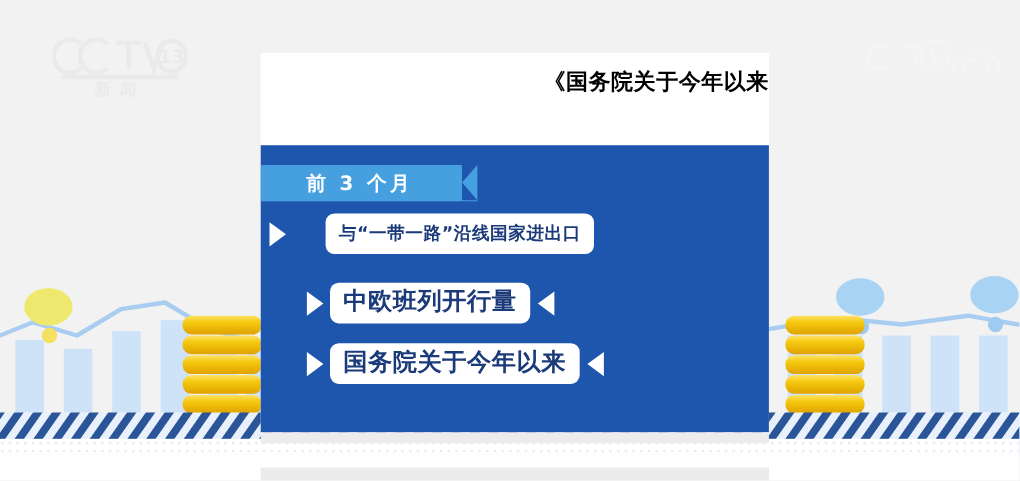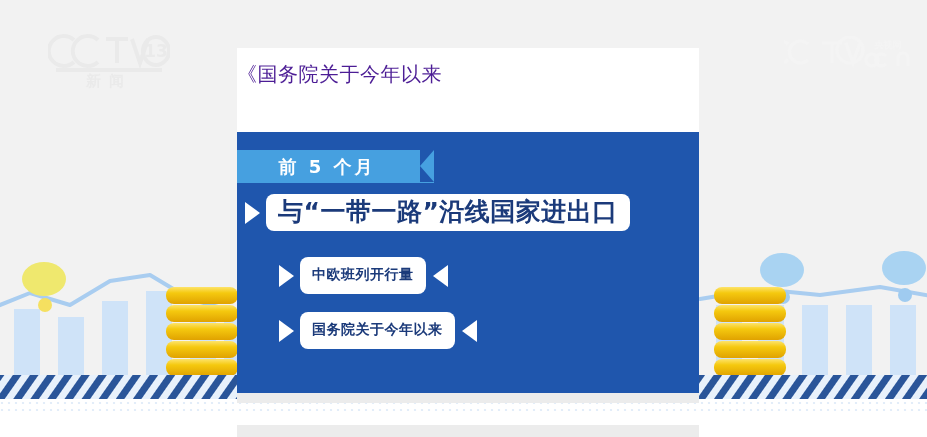--- a/index.html
+++ b/index.html
@@ -37,22 +37,22 @@
     background:#ececec;
   }
   .card-strip2{
     position:absolute;left:237px;top:425px;width:462px;height:12px;
     background:#ececec;
   }
 
   
   .title{
     position:absolute;left:0;top:12px;width:462px;
-    text-align:left;color:#4c1d95;
-    font-weight:normal;font-size:20px;line-height:29px;
+    text-align:right;color:#000000;
+    font-weight:bold;font-size:20px;line-height:29px;
     letter-spacing:.5px;
     font-family:"DejaVu Sans","Liberation Sans",sans-serif;
   }
   .title .l2{display:block;}
 
   
   .panel{
     position:absolute;left:0px;top:84px;width:462px;height:261px;
     background:#1f56ad;
     overflow:hidden;
@@ -99,26 +99,26 @@
     border-bottom:11px solid transparent;
     border-right:15px solid #ffffff;
     margin-left:7px;margin-right:2px;
     position:relative;z-index:5;
   }
 
   .pill{
     background:#ffffff;border-radius:8px;
     padding:5px 12px 7px 12px;
     color:#1b3a7a;font-weight:bold;
-    font-size:14px;line-height:25px;letter-spacing:.5px;
+    font-size:22px;line-height:25px;letter-spacing:.5px;
     white-space:nowrap;
     position:relative;z-index:5;
     font-family:"DejaVu Sans","Liberation Sans",sans-serif;
   }
-  .row-1 .pill{font-size:25px;}
+  .row-1 .pill{font-size:16px;margin-left:30px;}
 </style>
 </head>
 <body>
 
 <div class="stage">
 
   <div class="bg-deco">
     <svg viewBox="0 0 927 190" xmlns="http://www.w3.org/2000/svg">
       <defs>
         <linearGradient id="coinG" x1="0" y1="0" x2="0" y2="1">
@@ -221,21 +221,21 @@
     <div class="title">
       <span>《国务院关于今年以来</span>
     </div>
 
     <div class="panel">
 
       <div class="ribbon">
 
         <div class="ribbon-body"></div>
         <div class="ribbon-notch"></div>
-        <div class="ribbon-label">前 5 个月</div>
+        <div class="ribbon-label">前 3 个月</div>
       </div>
 
       <div class="row row-1">
         <div class="tri"></div>
         <div class="pill">与“一带一路”沿线国家进出口</div>
       </div>
 
       <div class="row row-2">
         <div class="tri"></div>
         <div class="pill">中欧班列开行量</div>

